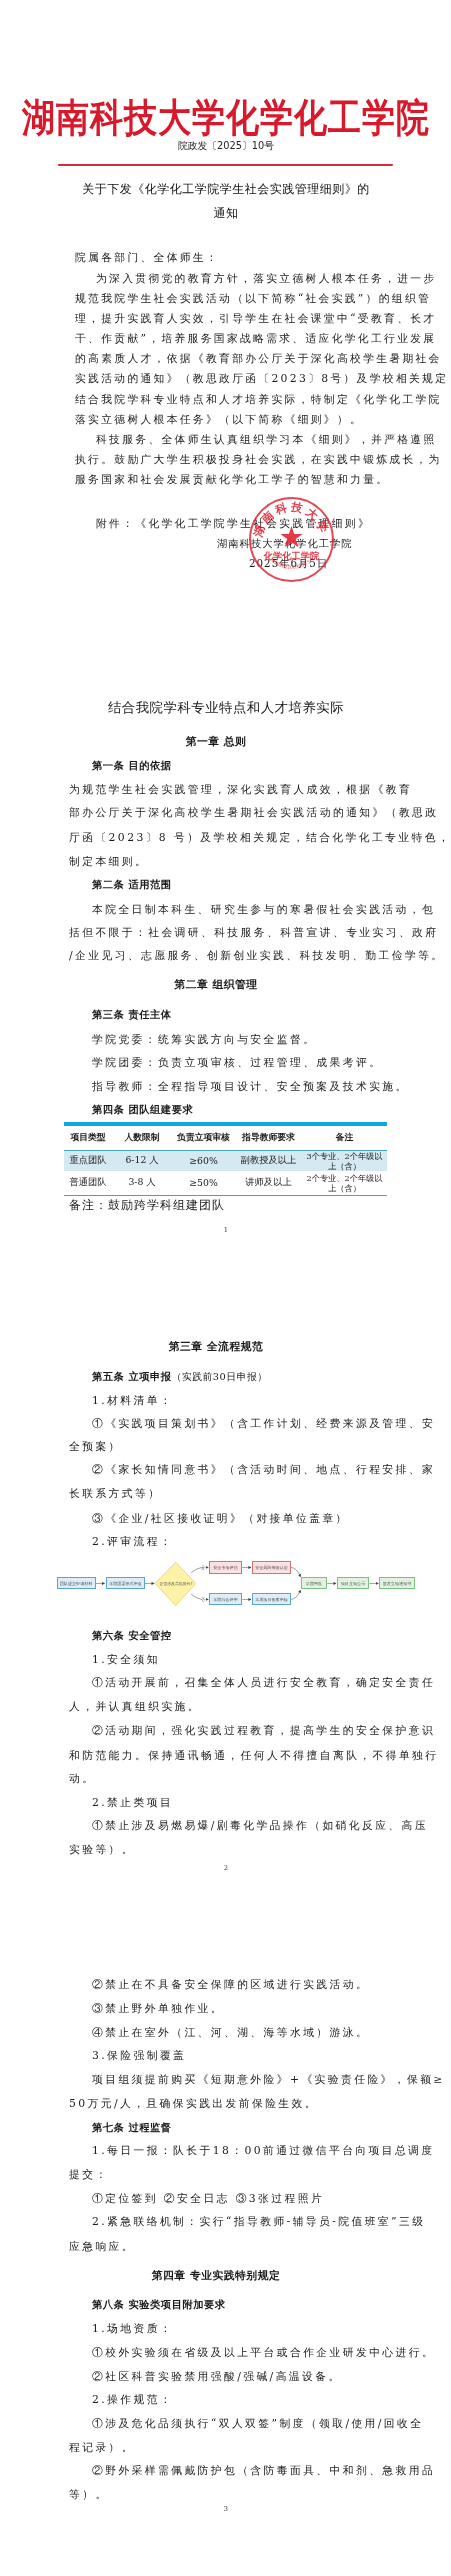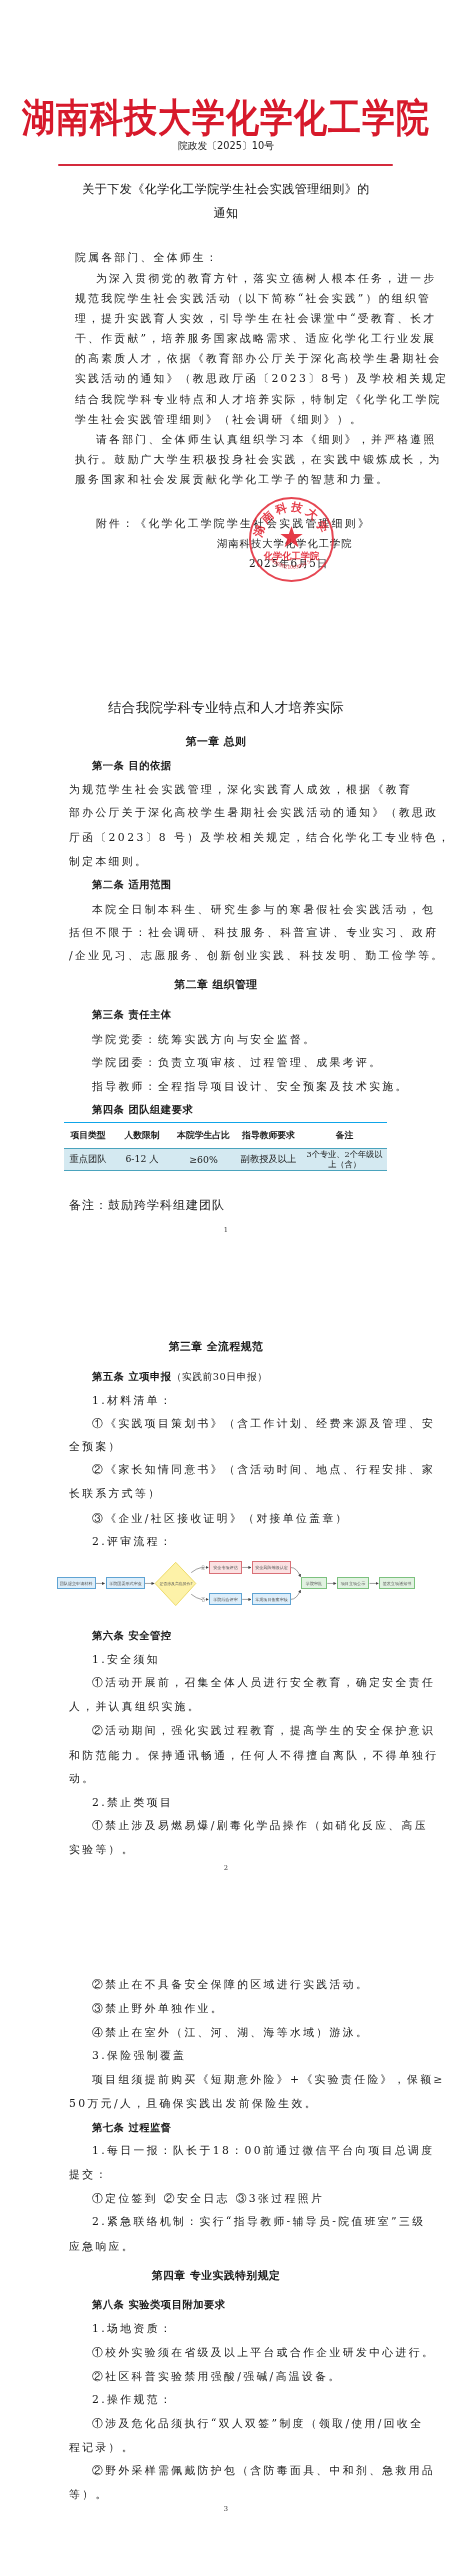--- a/index.html
+++ b/index.html
@@ -24,21 +24,21 @@
   .chap { position:absolute; left:0; width:432px; text-align:center; font-family:"DejaVu Sans", sans-serif;
           font-weight:bold; font-size:10.8px; letter-spacing:0.5px; }
   .doctitle { position:absolute; left:0; width:452px; top:699px; text-align:center;
               font-family:"DejaVu Sans", sans-serif; font-size:13.4px; letter-spacing:0.5px; }
   .pagenum { position:absolute; left:0; width:452px; text-align:center; font-size:6.7px; color:#333; }
   .sig { position:absolute; white-space:nowrap; font-size:10.3px; letter-spacing:1px; }
 
   
   .tbl { position:absolute; left:64px; width:323px; border-collapse:collapse; font-size:9.3px; }
   .tbl th, .tbl td { text-align:center; vertical-align:middle; font-weight:normal; padding:0; }
-  .tbl thead tr { border-top:1px solid #0ea5e9; border-bottom:1px solid #4aa3bd; }
+  .tbl thead tr { border-top:4px solid #0ea5e9; border-bottom:1px solid #4aa3bd; }
   .tbl tbody tr:last-child { border-bottom:1px solid #4aa3bd; }
   .tbl tr.shade { background:#d4e9f1; }
   .tbl th { font-family:"DejaVu Sans", sans-serif; font-weight:bold; font-size:8.8px; }
 
   
   .stamp { position:absolute; border:2.1px solid rgba(226,38,52,0.85); border-radius:50%; pointer-events:none; }
   .stamp .star { position:absolute; left:50%; top:50%; transform:translate(-50%,-58%); color:rgba(226,38,52,0.9); font-size:29px; line-height:1; }
   .stamp .arc { position:absolute; left:0; top:0; width:100%; height:100%; }
 
   
@@ -62,22 +62,22 @@
 <div class="ntitle" style="top:205px">通知</div>
 
 <div class="line p1" style="top:251px">院属各部门、全体师生：</div>
 <div class="line p1 ind" style="top:272px">为深入贯彻党的教育方针，落实立德树人根本任务，进一步</div>
 <div class="line p1" style="top:292px">规范我院学生社会实践活动（以下简称“社会实践”）的组织管</div>
 <div class="line p1" style="top:312px">理，提升实践育人实效，引导学生在社会课堂中“受教育、长才</div>
 <div class="line p1" style="top:332px">干、作贡献”，培养服务国家战略需求、适应化学化工行业发展</div>
 <div class="line p1" style="top:352px">的高素质人才，依据《教育部办公厅关于深化高校学生暑期社会</div>
 <div class="line p1" style="top:372px">实践活动的通知》（教思政厅函〔2023〕8号）及学校相关规定，</div>
 <div class="line p1" style="top:393px">结合我院学科专业特点和人才培养实际，特制定《化学化工学院</div>
-<div class="line p1" style="top:413px">学生社会实践管理细则》（社会调研《细则》）。</div>
-<div class="line p1 ind" style="top:433px">请各部门、全体师生认真组织学习本《细则》，并严格遵照</div>
+<div class="line p1" style="top:413px">落实立德树人根本任务》（以下简称《细则》）。</div>
+<div class="line p1 ind" style="top:433px">科技服务、全体师生认真组织学习本《细则》，并严格遵照</div>
 <div class="line p1" style="top:453px">执行。鼓励广大学生积极投身社会实践，在实践中锻炼成长，为</div>
 <div class="line p1" style="top:473px">服务国家和社会发展贡献化学化工学子的智慧和力量。</div>
 
 <div class="line p1 ind" style="top:517px">附件：《化学化工学院学生社会实践管理细则》</div>
 <div class="sig" style="left:217px; top:537px">湖南科技大学化学化工学院</div>
 <div class="sig" style="left:249px; top:557px">2025年6月5日</div>
 
 <div class="stamp" style="left:249px; top:497px; width:81px; height:81px;">
   <svg class="arc" viewBox="0 0 158 158">
     <defs>
@@ -114,32 +114,39 @@
 <div class="line ind" style="top:1056px">学院团委：负责立项审核、过程管理、成果考评。</div>
 <div class="line ind" style="top:1080px">指导教师：全程指导项目设计、安全预案及技术实施。</div>
 
 <div class="art" style="top:1103px">第四条  团队组建要求</div>
 
 <table class="tbl" style="top:1122px">
   <thead>
     <tr style="height:26px">
       <th style="width:48px">项目类型</th>
       <th style="width:60px">人数限制</th>
-      <th style="width:63px">本院学生占比</th>
+      <th style="width:63px">负责立项审核</th>
       <th style="width:67px">指导教师要求</th>
       <th>备注</th>
     </tr>
   </thead>
   <tbody>
     <tr class="shade" style="height:20px">
       <td>重点团队</td>
       <td>6-12 人</td>
       <td>≥60%</td>
       <td>副教授及以上</td>
       <td style="white-space:normal; font-size:8.2px; line-height:10.3px; padding:0 4.1px">3个专业、2个年级以上（含）</td>
+    </tr>
+    <tr style="height:24px">
+      <td>普通团队</td>
+      <td>3-8 人</td>
+      <td>≥50%</td>
+      <td>讲师及以上</td>
+      <td style="white-space:normal; font-size:8.2px; line-height:10.3px; padding:0 4.1px">2个专业、2个年级以上（含）</td>
     </tr>
   </tbody>
 </table>
 <div class="abs" style="left:69px; top:1197px; font-size:12px; letter-spacing:1px">备注：鼓励跨学科组建团队</div>
 <div class="pagenum" style="top:1226px">1</div>
 
 <div class="chap" style="top:1340px">第三章  全流程规范</div>
 <div class="art" style="top:1370px"><span>第五条  立项申报</span><span class="sub">（实践前30日申报）</span></div>
 <div class="line ind" style="top:1394px">1.材料清单：</div>
 <div class="line ind" style="top:1417px">①《实践项目策划书》（含工作计划、经费来源及管理、安</div>

